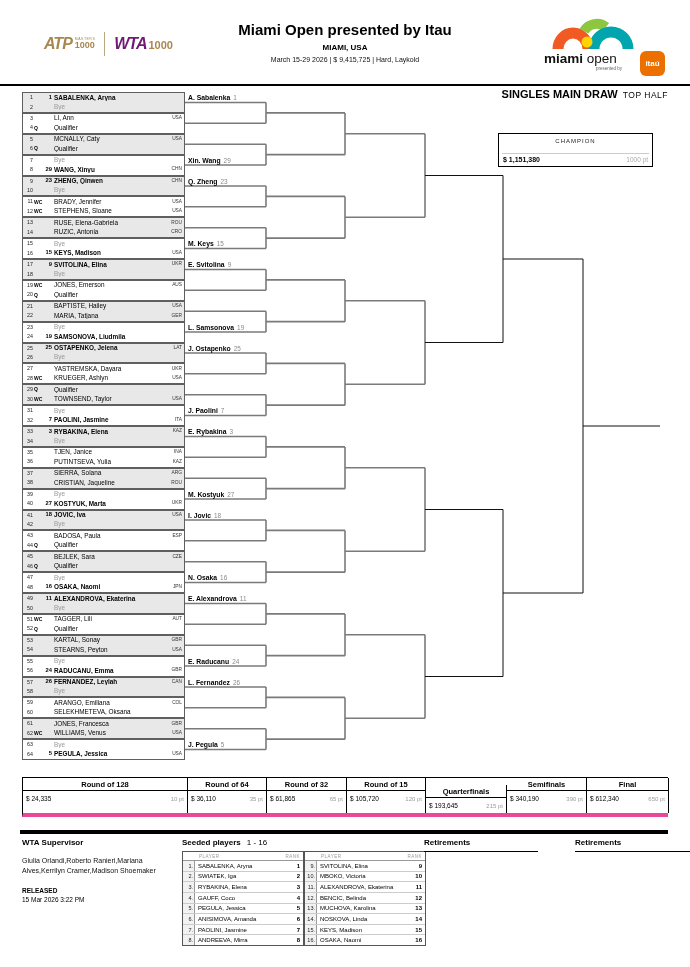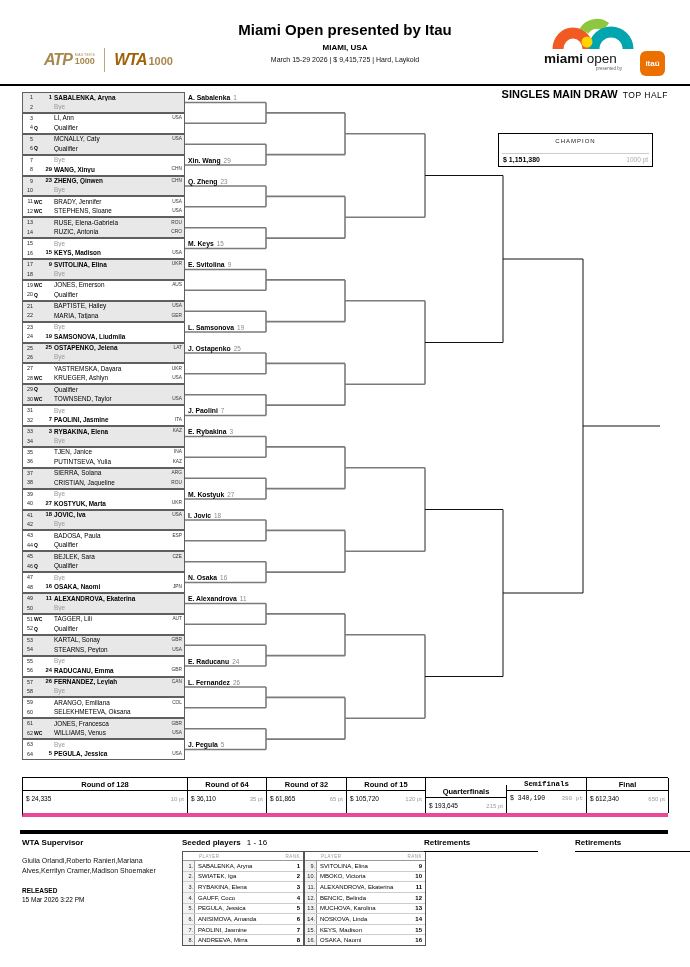--- a/index.html
+++ b/index.html
@@ -1,28 +1,28 @@
 <!DOCTYPE html>
 <html><head>
 <meta charset="utf-8">
 <style>
   * { margin:0; padding:0; box-sizing:border-box; }
   body { background:#c9c9c9; font-family:"Liberation Sans", sans-serif; }
   .page { position:relative; width:690px; height:967px; background:#fff; margin:0 auto; overflow:hidden; }
 
   
-  .hdr-logos { position:absolute; left:44px; top:32px; display:flex; align-items:center; gap:9px;margin-top:16px; }
+  .hdr-logos { position:absolute; left:44px; top:32px; display:flex; align-items:center; gap:9px; }
   .atp-wrap { display:flex; align-items:center; gap:3px; }
   .atp-main { font-style:italic; font-weight:900; font-size:16px; letter-spacing:-1px; color:#a8874f; }
   .atp-stack { display:flex; flex-direction:column; line-height:1; color:#a8874f; }
   .atp-masters { font-size:3.5px; letter-spacing:.5px; }
   .atp-1000 { font-size:9px; font-weight:bold; }
   .logo-div { width:1px; height:24px; background:#b9a77f; }
   .wta-wrap { display:flex; align-items:baseline; gap:2px; }
-  .wta-main { font-style:italic; font-weight:900; font-size:16px; letter-spacing:-1px; color:#a16207; }
+  .wta-main { font-style:italic; font-weight:900; font-size:16px; letter-spacing:-1px; color:#701a75; }
   .wta-1000 { font-size:11px; font-weight:bold; color:#a8874f; }
 
   .hdr-center { position:absolute; left:160px; right:160px; top:21px; text-align:center; }
   .t-title { font-size:15px; font-weight:bold; color:#000; }
   .t-city  { font-size:8px; font-weight:bold; margin-top:5px; }
   .t-meta  { font-size:7px; margin-top:4px; color:#111; }
 
   .miami-logo { position:absolute; right:22px; top:5px; width:130px; height:72px; }
   .ml-arcs { position:absolute; left:12px; top:0; }
   .ml-text { position:absolute; left:6px; top:46px; font-size:13.5px; color:#111; white-space:nowrap; }
@@ -809,21 +809,21 @@
           <span class="ppts">120 pt</span>
         </div>
       </div>
       <div class="pcol" style="width: 81px; margin-top: 7px;">
         <div class="phead">Quarterfinals</div>
         <div class="pvals">
           <span class="pprize">$ 193,645</span>
           <span class="ppts">215 pt</span>
         </div>
       </div>
-      <div class="pcol" style="width: 80px; font-family: Liberation Mono, monospace;">
+      <div class="pcol" style="width: 80px;">
         <div class="phead">Semifinals</div>
         <div class="pvals">
           <span class="pprize">$ 340,190</span>
           <span class="ppts">390 pt</span>
         </div>
       </div>
       <div class="pcol" style="width: 82px;">
         <div class="phead">Final</div>
         <div class="pvals">
           <span class="pprize">$ 612,340</span>

